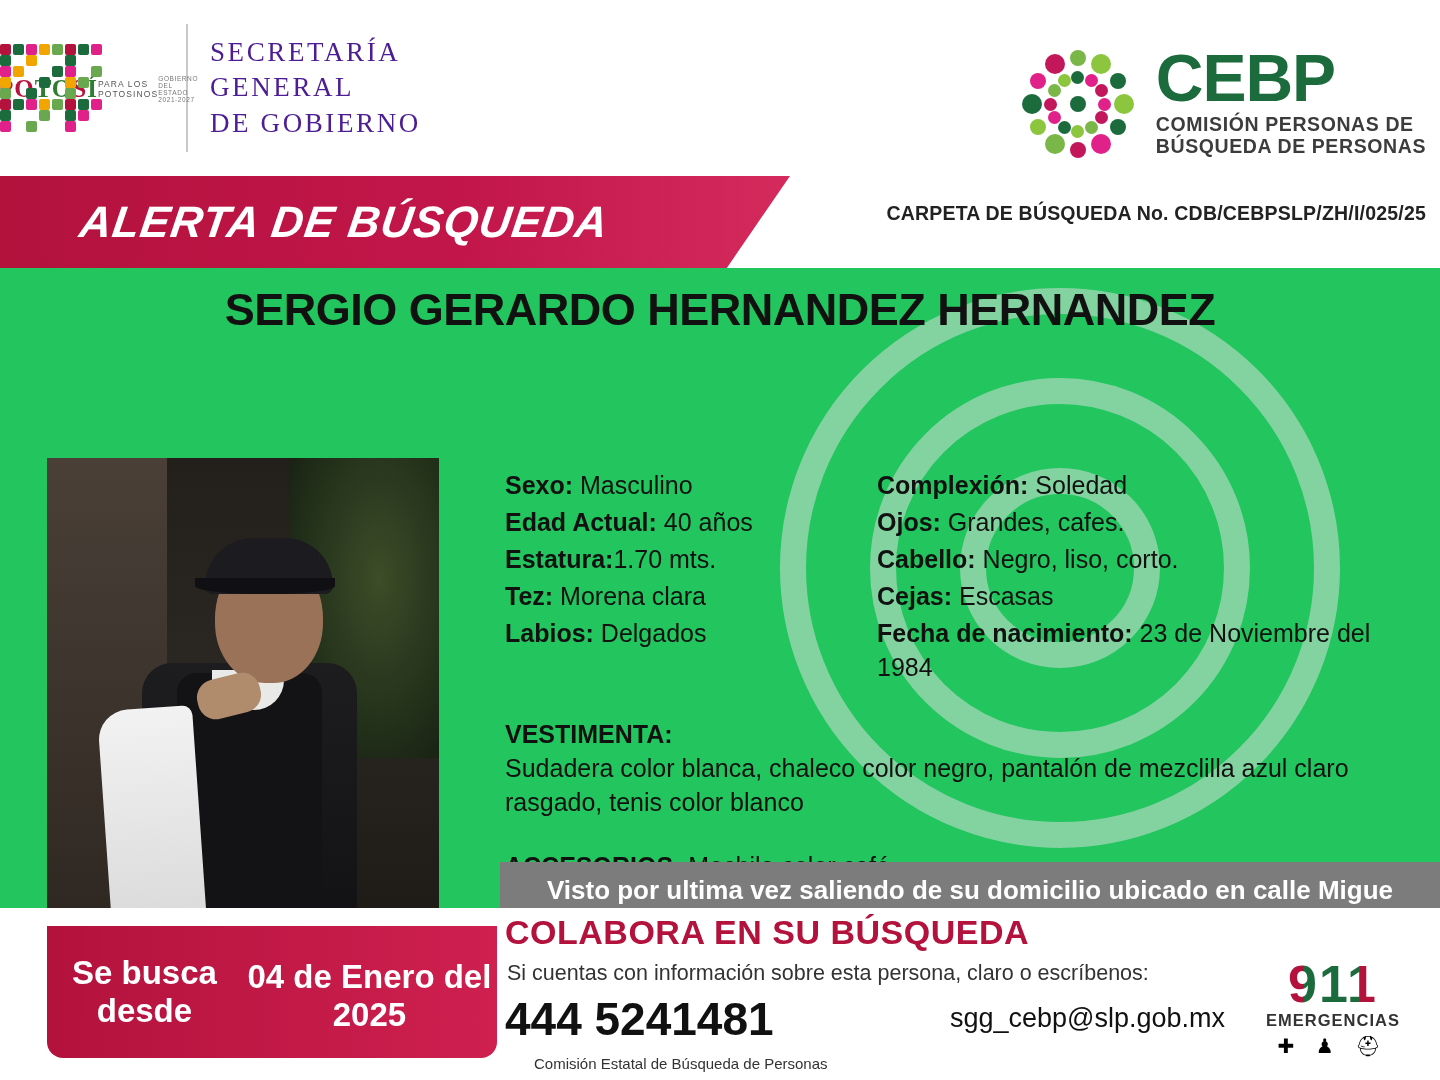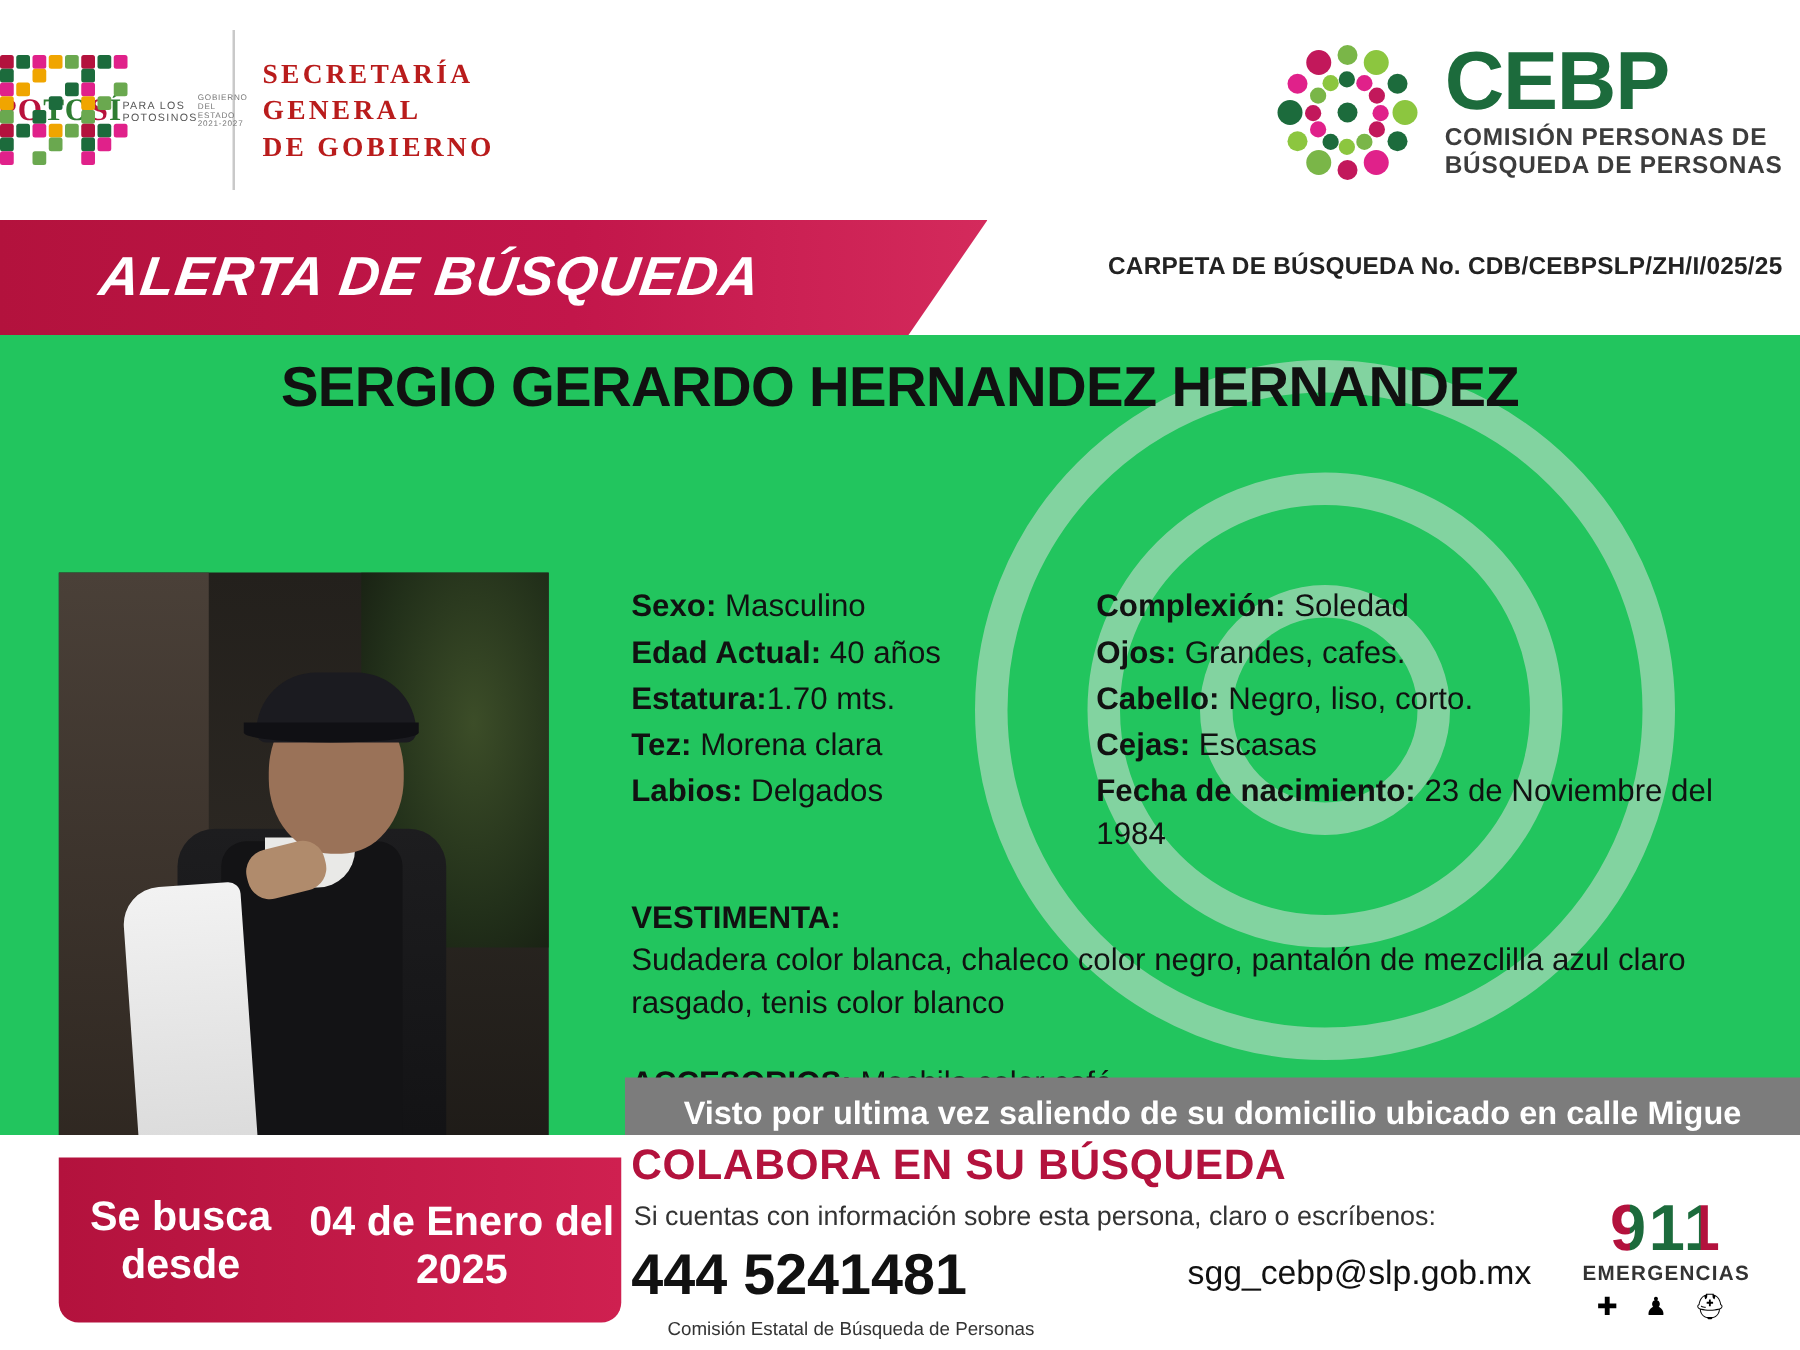--- a/index.html
+++ b/index.html
@@ -65,31 +65,30 @@
     margin-top: 2px;
   }
   .hdr-divider {
     width: 2px;
     height: 128px;
     background: #c9c9c9;
     margin: 0 22px 0 8px;
   }
   .sgg-text {
     font-family: "Liberation Serif", serif;
-    font-size: 22px;
+    font-size: 27px;
     line-height: 1.32;
     letter-spacing: 2.6px;
-    color: #b91c1c;
-    font-weight: bold;
+    color: #4c1d95;
   }
 
   .cebp-block {
     position: absolute;
     right: 14px;
-    top: 24px;
+    top: 38px;
     display: flex;
     align-items: flex-start;
   }
   .cebp-mark {
     width: 132px;
     height: 132px;
     position: relative;
     margin-right: 12px;
   }
   .cebp-mark i {

